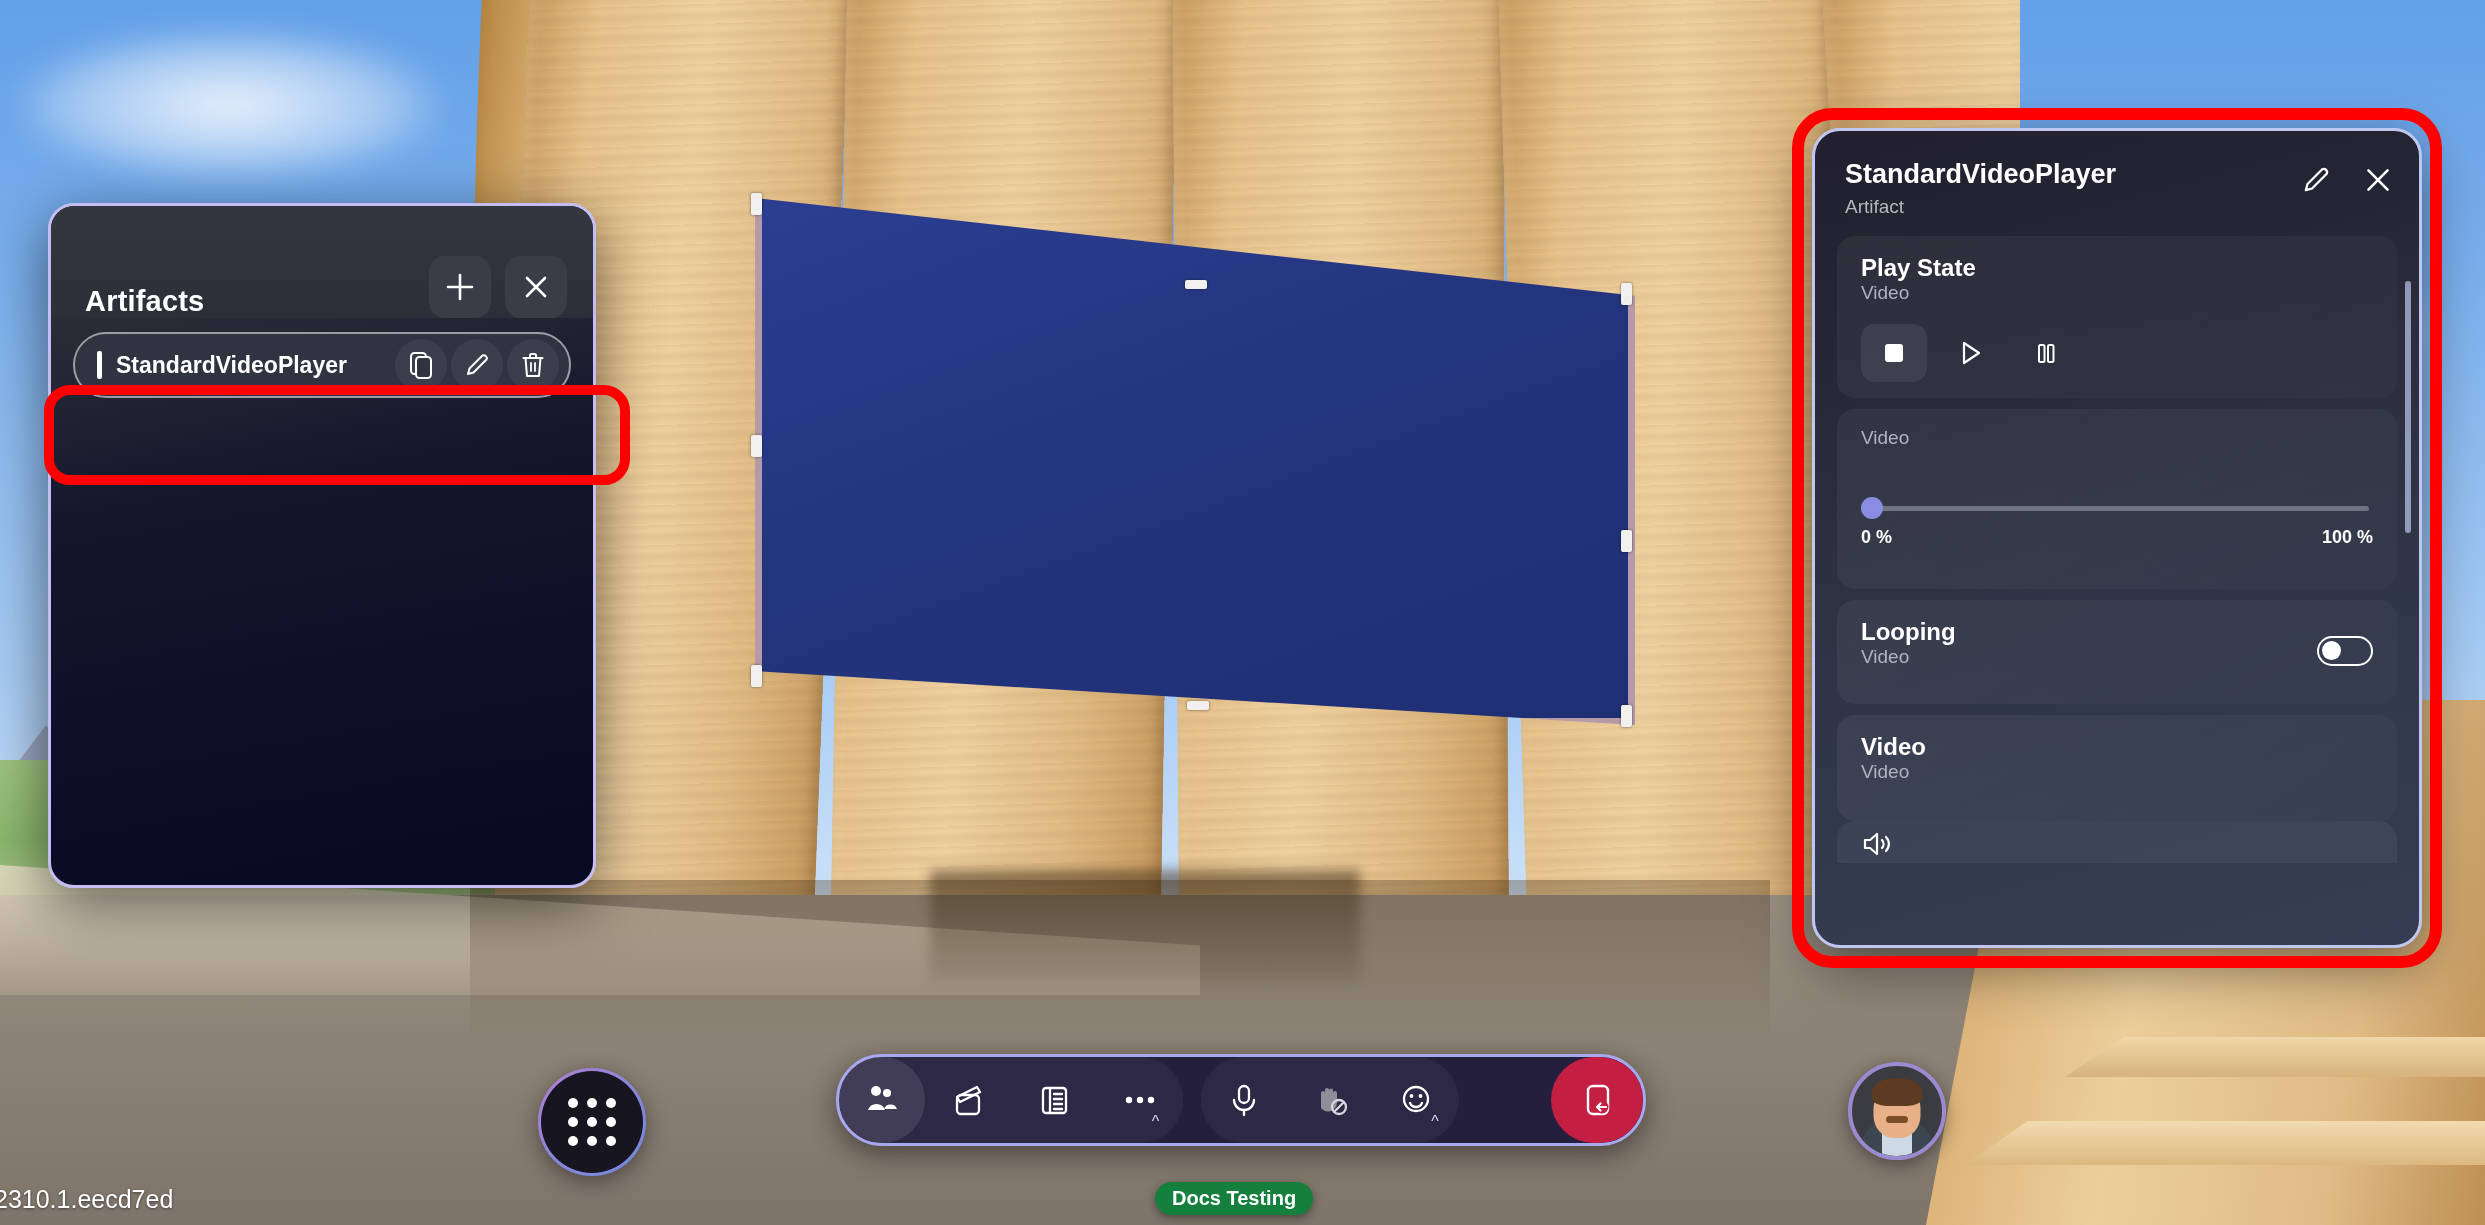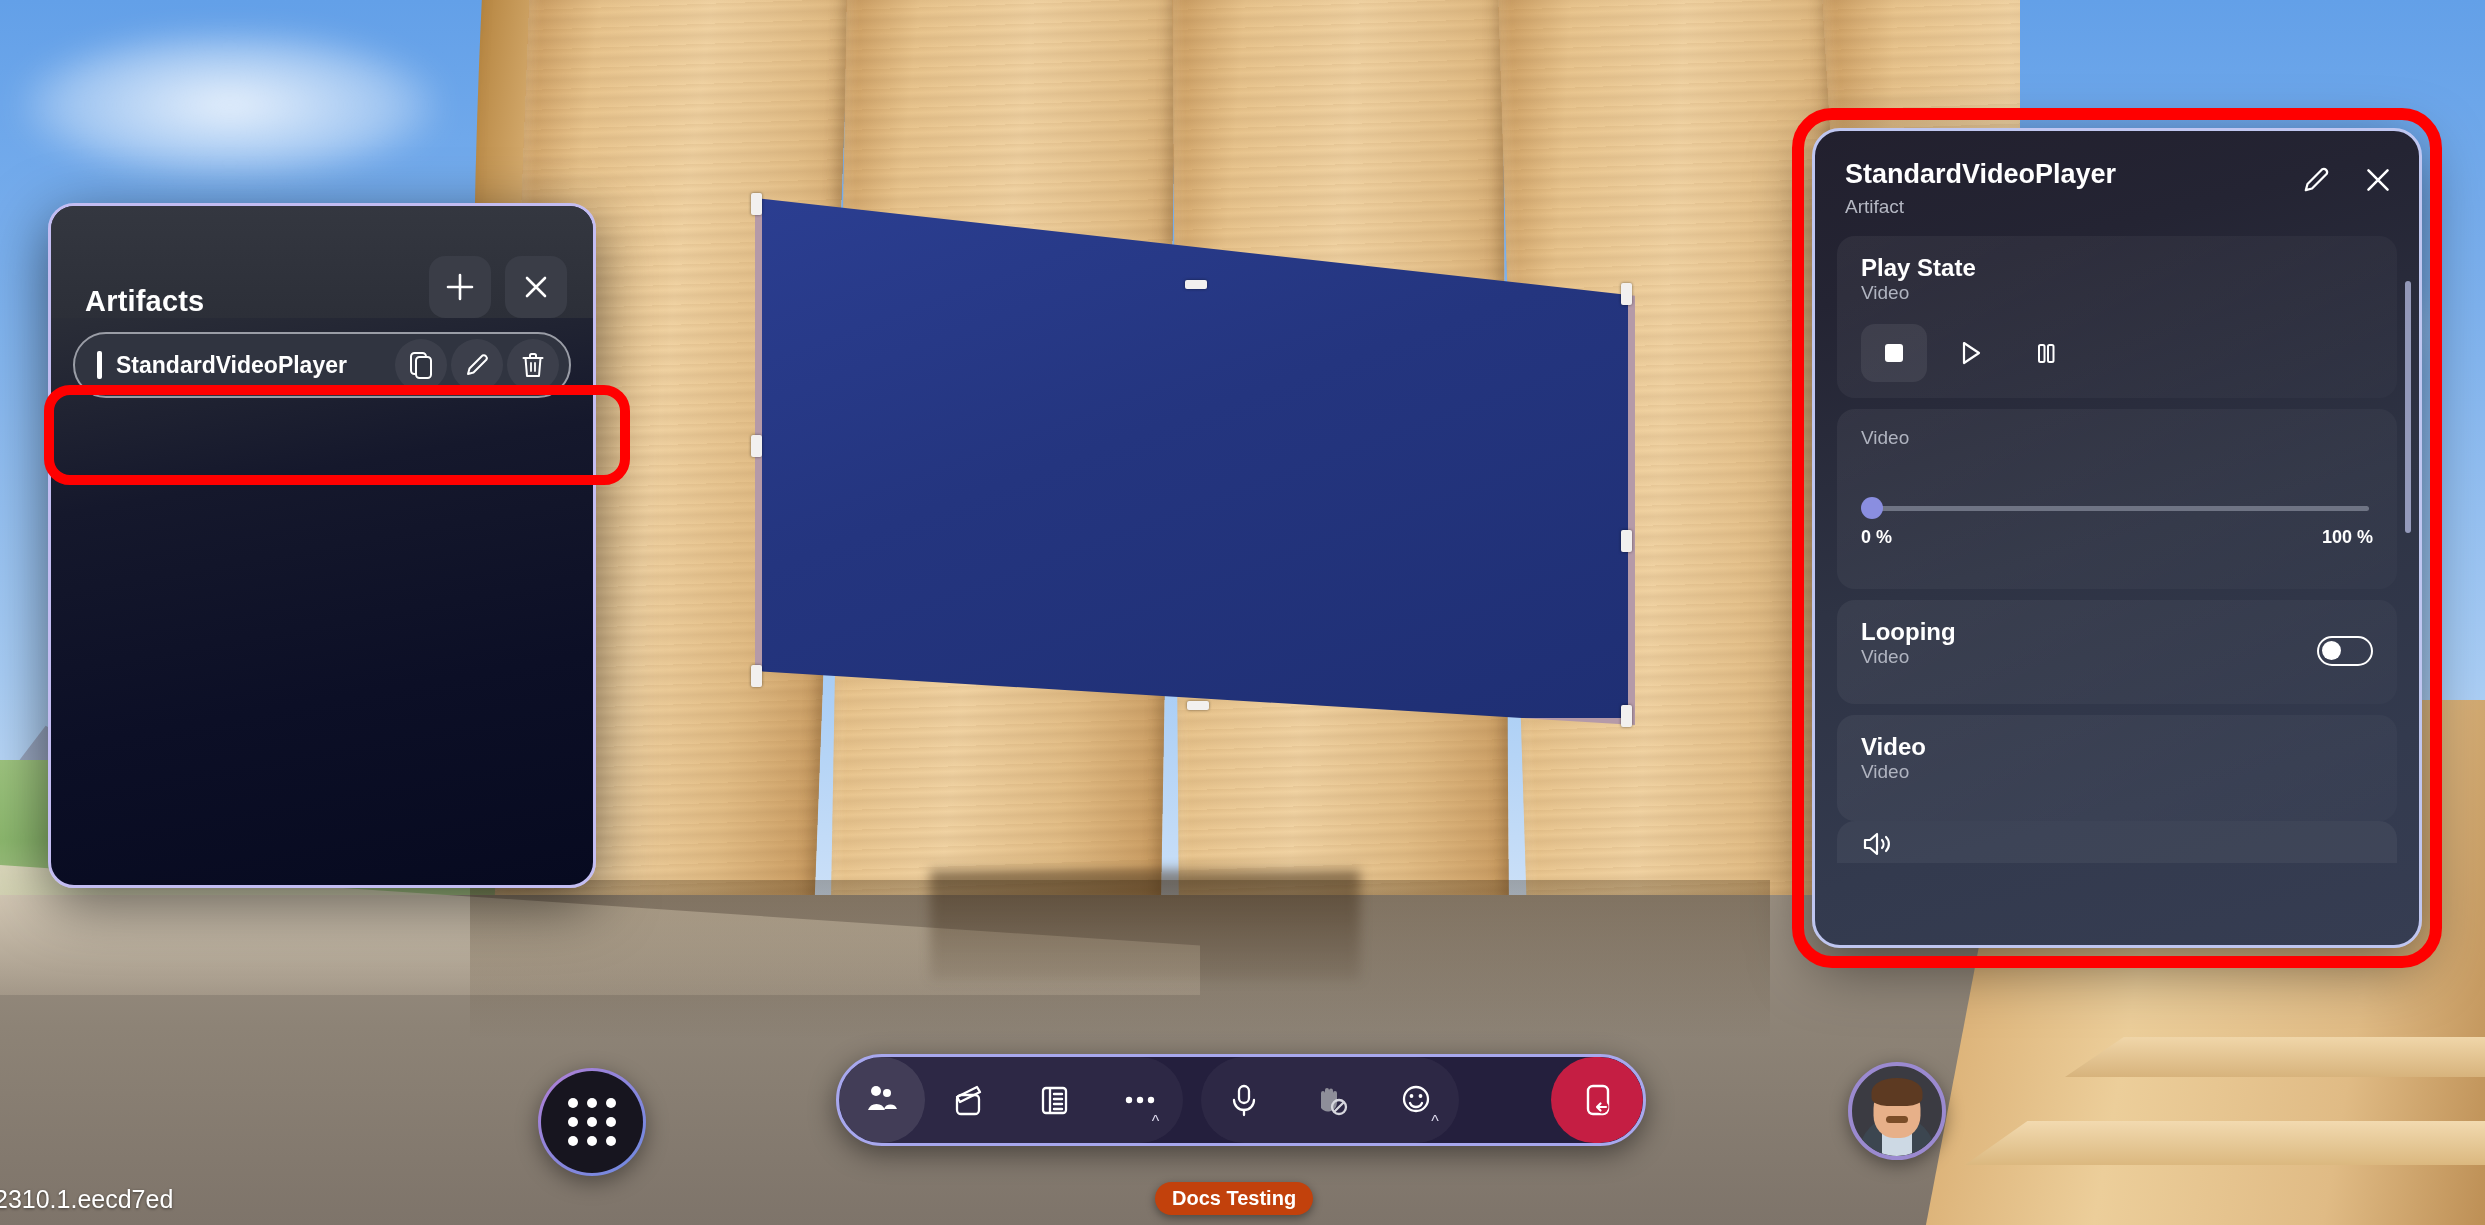--- a/index.html
+++ b/index.html
@@ -478,21 +478,21 @@
     display: flex; align-items: center; justify-content: center;
     cursor: pointer;
     margin-left: auto;
   }
   #tooltip {
     position: absolute;
     left: 1155px; top: 1182px;
     height: 33px;
     padding: 0 17px;
     border-radius: 17px;
-    background: #c2410c;
+    background: #15803d;
     color: #fff;
     font-size: 20px;
     font-weight: bold;
     display: flex; align-items: center;
     box-shadow: 0 3px 10px rgba(0,0,0,.4);
   }
   #version {
     position: absolute;
     left: -6px; top: 1185px;
     color: #fff;

